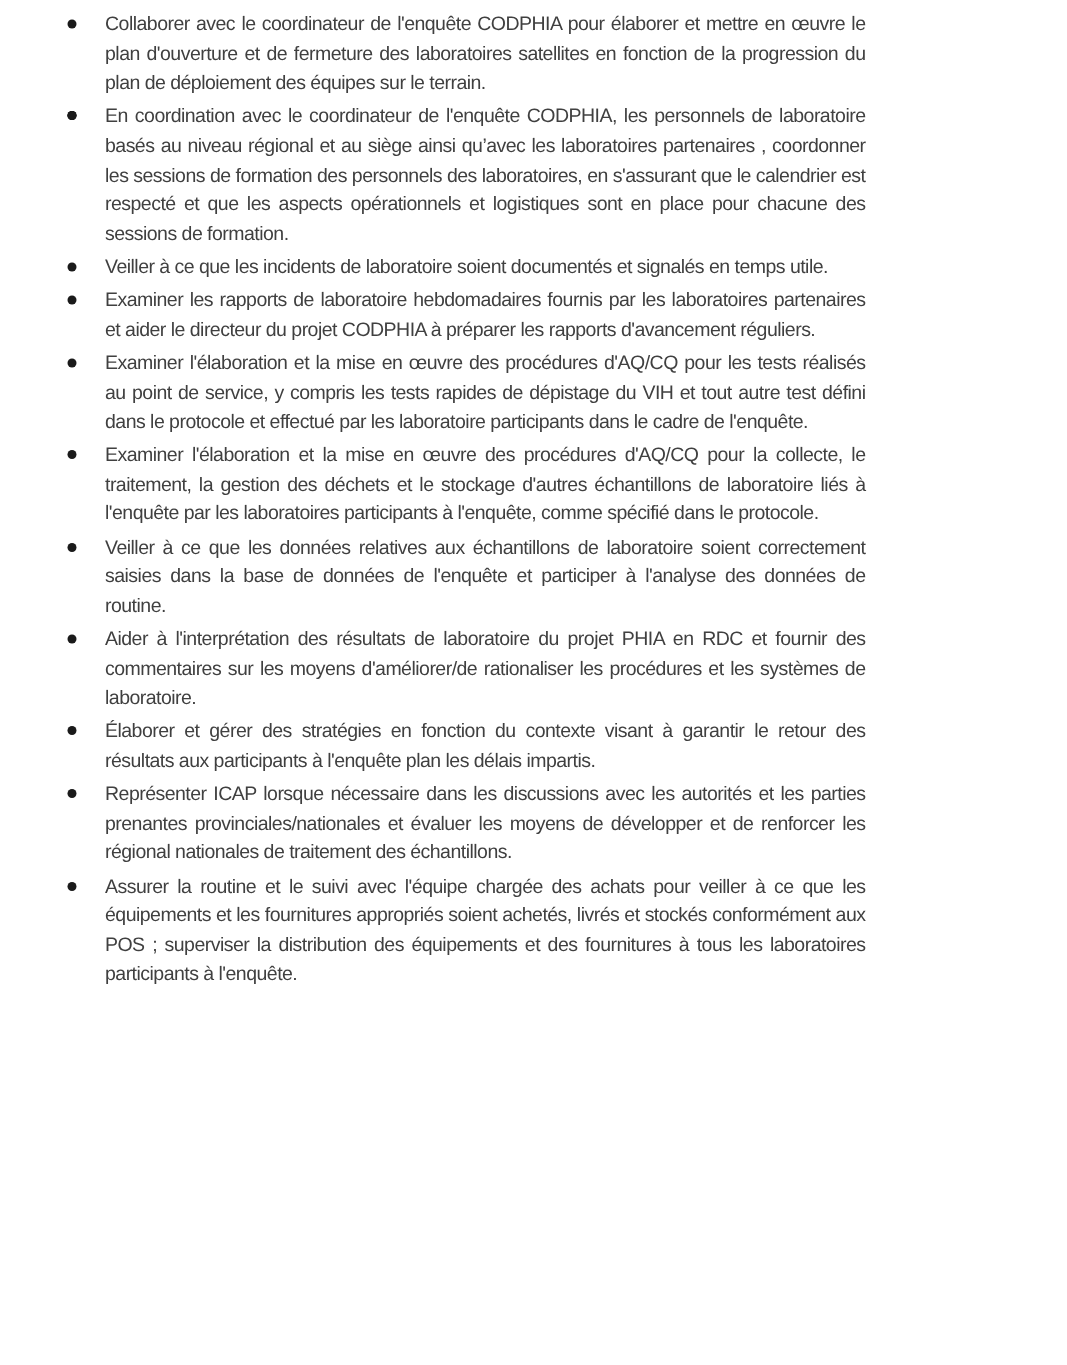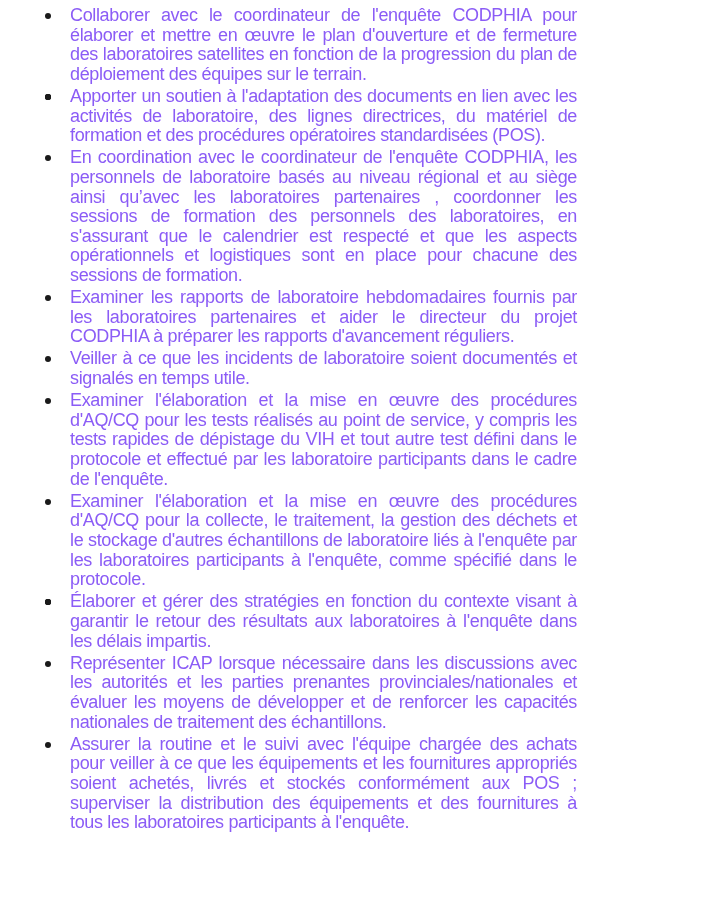--- a/index.html
+++ b/index.html
@@ -1,21 +1,21 @@
 <!DOCTYPE html>
 <html><head>
 <meta charset="utf-8">
 <style>
   html, body { margin: 0; padding: 0; background: #ffffff; }
   body { width: 711px; height: 910px; overflow: hidden; position: relative; }
   .page {
     position: absolute; left: 0; top: 6px; width: 610px;
     font-family: "Liberation Sans", sans-serif;
-    color: #8b5cf6;
-    font-size: 18px;
+    color: #404040;
+    font-size: 13px;
     line-height: 19.6px;
   }
   ul.items { list-style: none; margin: 0; padding: 0; }
   li.item {
     position: relative;
     padding-left: 70px;
     padding-right: 33px;
     margin-bottom: 2.6px;
     text-align: justify;
     letter-spacing: -0.35px;
@@ -37,54 +37,52 @@
         <span class="text">Collaborer avec le coordinateur de l'enquête CODPHIA pour élaborer et mettre en œuvre le  plan d'ouverture et de fermeture des laboratoires satellites en fonction de la progression du plan de déploiement des équipes sur le terrain.</span>
       </li>
     <li class="item">
         <span class="bullet"></span>
       </li>
     <li class="item">
         <span class="bullet"></span>
       </li>
     <li class="item">
         <span class="bullet"></span>
-        <span class="text">Apporter un soutien à l'adaptation des documents en lien avec les activités de laboratoire, des lignes directrices, du matériel de formation et des procédures opératoires standardisées (POS).</span>
-      </li>
-    <li class="item">
-        <span class="bullet"></span>
         <span class="text">En coordination avec le coordinateur de l'enquête CODPHIA, les personnels de laboratoire basés au niveau régional et au siège ainsi qu’avec  les laboratoires partenaires , coordonner les sessions de formation des personnels des laboratoires, en s'assurant que le calendrier est respecté et que les aspects opérationnels et logistiques sont en place pour  chacune des sessions de formation.</span>
       </li>
     <li class="item">
         <span class="bullet"></span>
-        <span class="text">Examiner les rapports de laboratoire hebdomadaires fournis par les laboratoires partenaires  et aider le directeur du projet CODPHIA à préparer les rapports d'avancement réguliers.</span>
+        <span class="text">Veiller à ce que les incidents de laboratoire soient documentés et signalés en temps utile.</span>
       </li>
     <li class="item">
         <span class="bullet"></span>
-        <span class="text">Veiller à ce que les incidents de laboratoire soient documentés et signalés en temps utile.</span>
+        <span class="text">Examiner les rapports de laboratoire hebdomadaires fournis par les laboratoires partenaires  et aider le directeur du projet CODPHIA à préparer les rapports d'avancement réguliers.</span>
       </li>
     <li class="item">
         <span class="bullet"></span>
         <span class="text">Examiner l'élaboration et la mise en œuvre des procédures d'AQ/CQ pour les tests réalisés au point de service, y compris les tests rapides de dépistage du VIH et tout autre test défini dans le protocole et effectué par les laboratoire participants dans le cadre de l'enquête.</span>
       </li>
     <li class="item">
         <span class="bullet"></span>
         <span class="text">Examiner l'élaboration et la mise en œuvre des procédures d'AQ/CQ pour la collecte, le traitement, la gestion des déchets et le stockage d'autres échantillons de laboratoire liés à l'enquête par les laboratoires participants à l'enquête, comme spécifié dans le protocole.</span>
       </li>
     <li class="item">
         <span class="bullet"></span>
+        <span class="text">Veiller à ce que les données relatives aux échantillons de laboratoire soient correctement saisies dans la base de données de l'enquête et participer à l'analyse des données de routine.</span>
       </li>
     <li class="item">
         <span class="bullet"></span>
+        <span class="text">Aider à l'interprétation des résultats de laboratoire du projet PHIA en RDC et fournir des commentaires sur les moyens d'améliorer/de rationaliser les procédures et les systèmes de laboratoire.</span>
       </li>
     <li class="item">
         <span class="bullet"></span>
-        <span class="text">Élaborer et gérer des stratégies en fonction du contexte visant à garantir le retour des résultats aux laboratoires à l'enquête dans les délais impartis.</span>
+        <span class="text">Élaborer et gérer des stratégies en fonction du contexte visant à garantir le retour des résultats aux participants à l'enquête plan les délais impartis.</span>
       </li>
     <li class="item">
         <span class="bullet"></span>
-        <span class="text">Représenter ICAP lorsque nécessaire dans les discussions avec les autorités et les parties prenantes provinciales/nationales et évaluer les moyens de développer et de renforcer les capacités nationales de traitement des échantillons.</span>
+        <span class="text">Représenter ICAP lorsque nécessaire dans les discussions avec les autorités et les parties prenantes provinciales/nationales et évaluer les moyens de développer et de renforcer les régional nationales de traitement des échantillons.</span>
       </li>
     <li class="item">
         <span class="bullet"></span>
         <span class="text">Assurer la routine et le suivi avec l'équipe chargée des achats pour veiller à ce que les équipements et les fournitures appropriés soient achetés, livrés et stockés conformément aux POS ; superviser la distribution des équipements et des fournitures à tous les laboratoires participants à  l'enquête.</span>
       </li>
   </ul>
 </div>
 
 </body></html>

